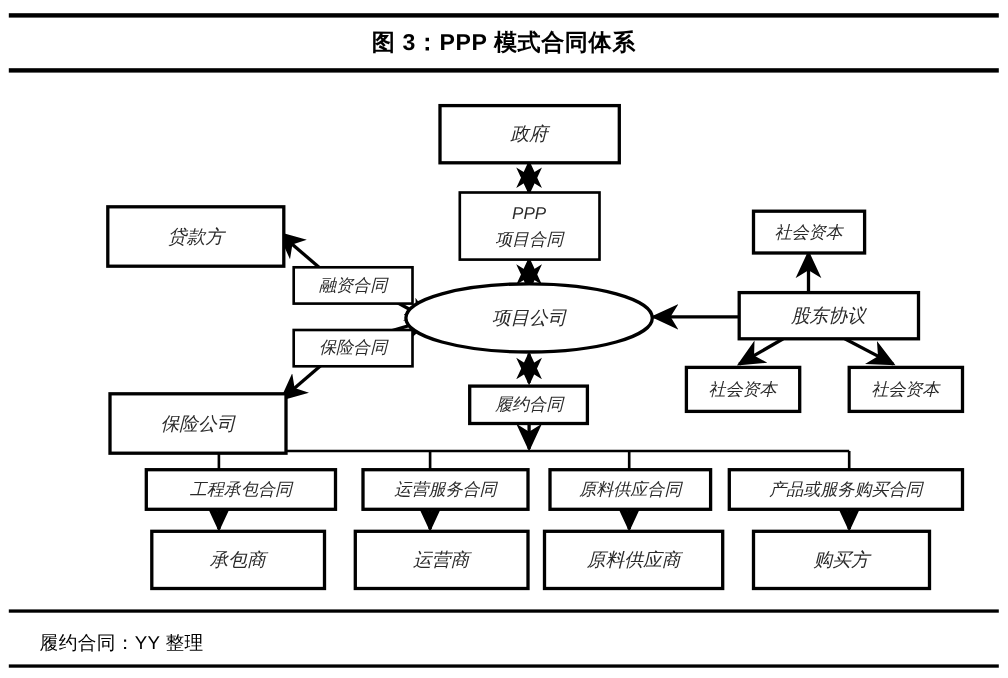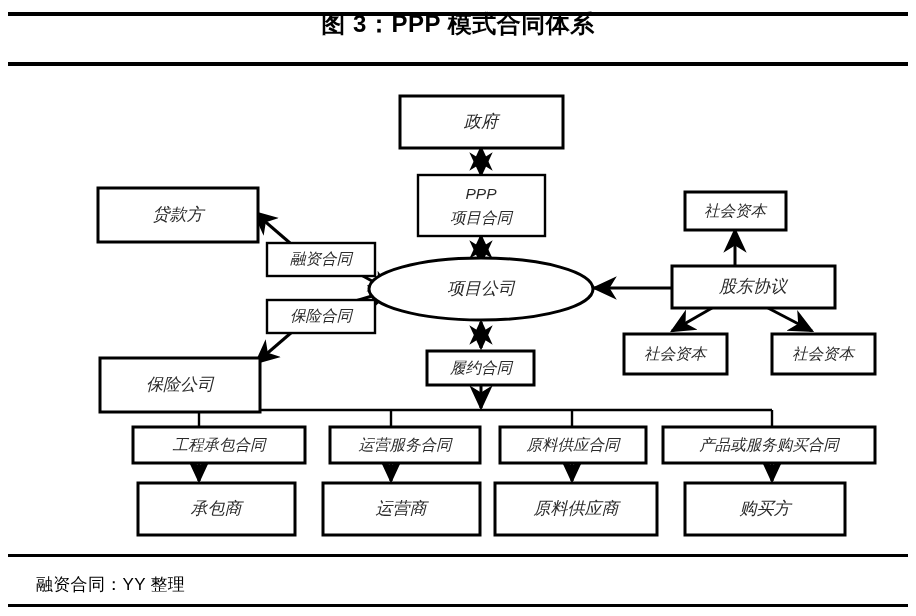--- a/index.html
+++ b/index.html
@@ -33,24 +33,24 @@
     position: absolute;
     left: 8px;
     top: 62px;
     width: 900px;
     height: 4px;
     background: #000000;
   }
   .title {
     position: absolute;
     left: 0;
-    top: 8px;
+    top: 24px;
     width: 916px;
     text-align: center;
-    font-size: 24px;
+    font-size: 21px;
     font-weight: bold;
     letter-spacing: 0.5px;
     color: #000000;
   }
   .rule-footer-top {
     position: absolute;
     left: 8px;
     top: 554px;
     width: 900px;
     height: 3px;
@@ -270,16 +270,16 @@
 
       <g>
         <rect class="nodebox" x="685" y="413" width="160" height="52"></rect>
         <text class="nodelabel" x="765" y="440">购买方</text>
       </g>
 
     </svg>
   </div>
 
   <div class="rule-footer-top"></div>
-  <div class="source">融资合同：YY 整理</div>
+  <div class="source">履约合同：YY 整理</div>
   <div class="rule-footer-bottom"></div>
 
 </div>
 
 </body></html>

